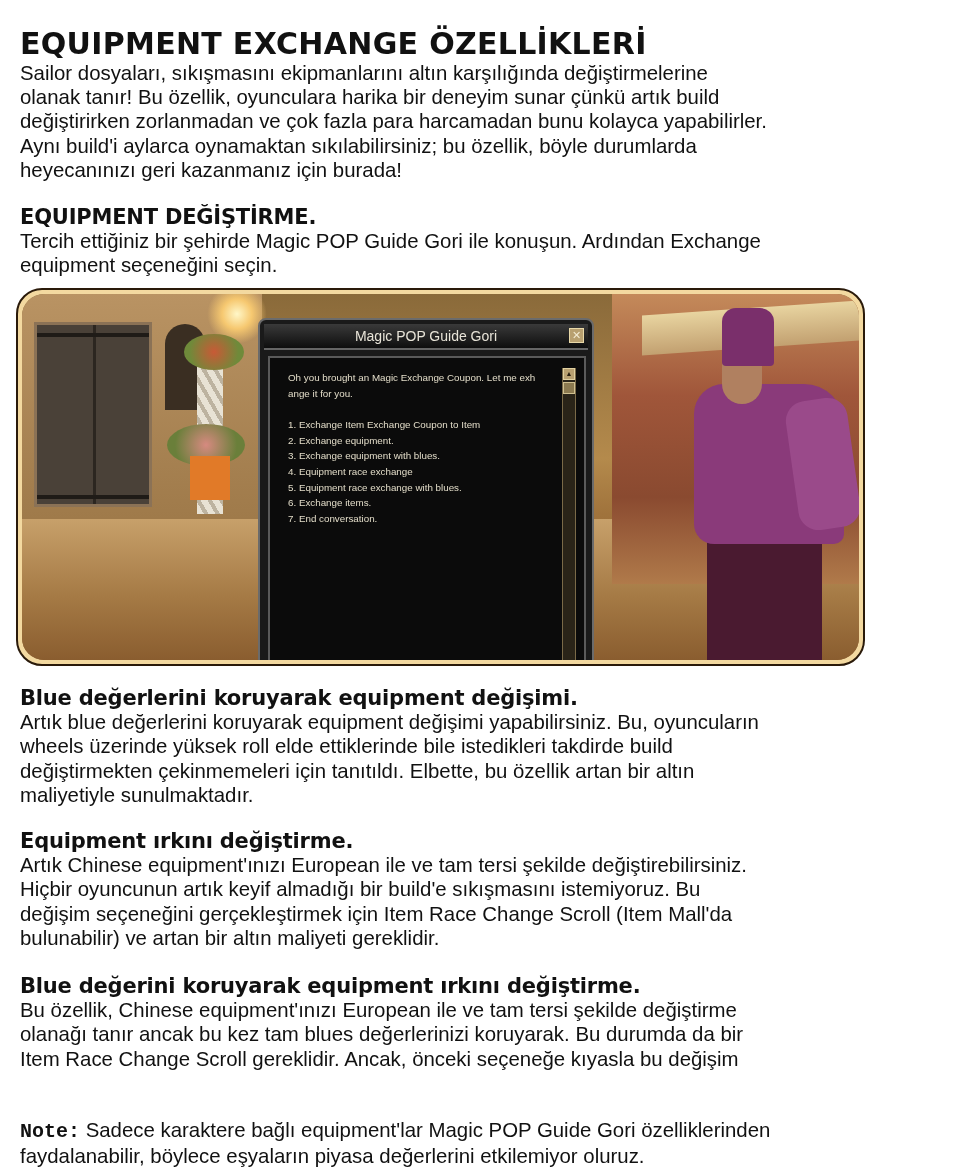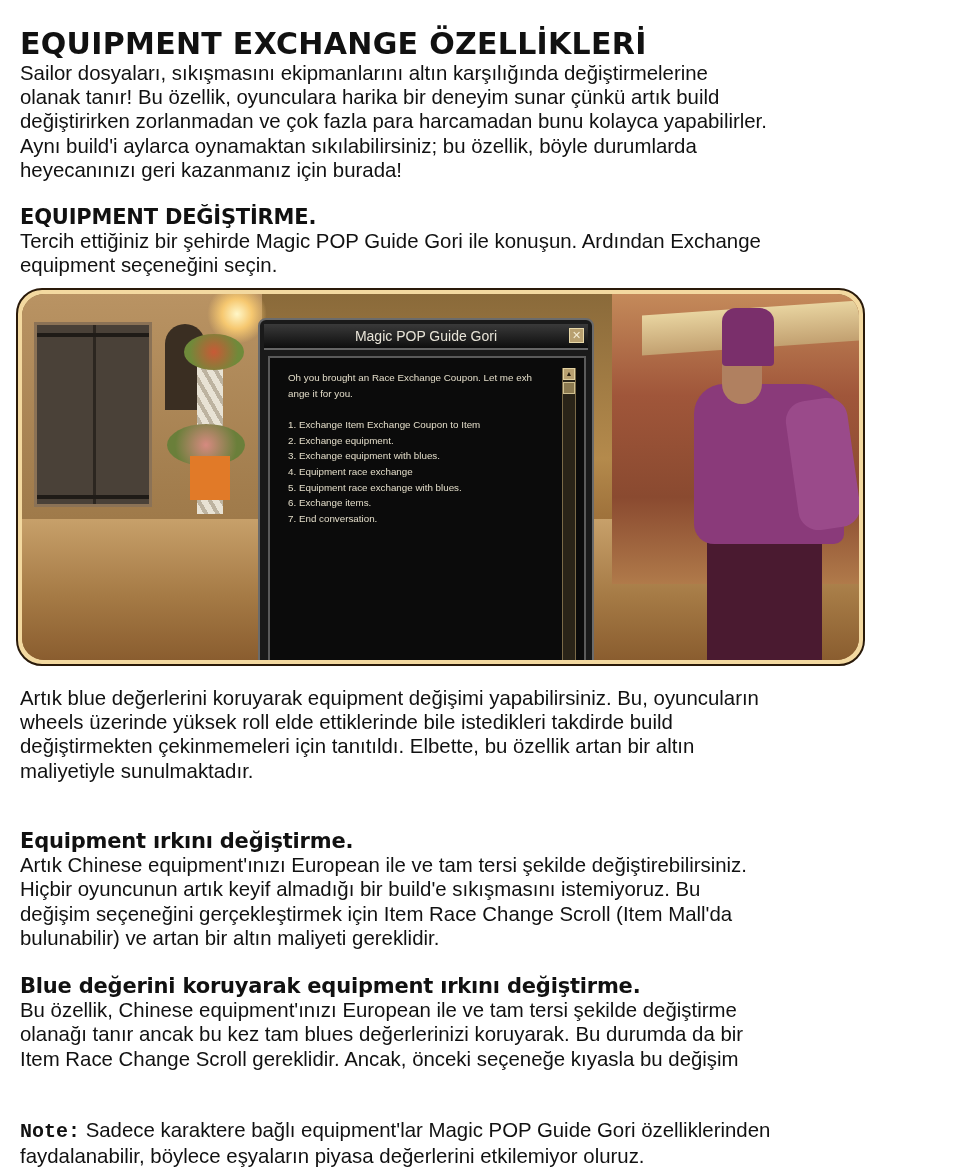--- a/index.html
+++ b/index.html
@@ -95,20 +95,21 @@
     <p>heyecanınızı geri kazanmanız için burada!</p>
   </div>
 
   <div class="para sec1">
     <p class="sub">EQUIPMENT DEĞİŞTİRME.</p>
     <p>Tercih ettiğiniz bir şehirde Magic POP Guide Gori ile konuşun. Ardından Exchange</p>
     <p>equipment seçeneğini seçin.</p>
   </div>
 
   <div class="para sec2">
+    <p class="sub">Blue değerlerini koruyarak equipment değişimi.</p>
     <p>Artık blue değerlerini koruyarak equipment değişimi yapabilirsiniz. Bu, oyuncuların</p>
     <p>wheels üzerinde yüksek roll elde ettiklerinde bile istedikleri takdirde build</p>
     <p>değiştirmekten çekinmemeleri için tanıtıldı. Elbette, bu özellik artan bir altın</p>
     <p>maliyetiyle sunulmaktadır.</p>
   </div>
 
   <div class="para sec3">
     <p class="sub">Equipment ırkını değiştirme.</p>
     <p>Artık Chinese equipment'ınızı European ile ve tam tersi şekilde değiştirebilirsiniz.</p>
     <p>Hiçbir oyuncunun artık keyif almadığı bir build'e sıkışmasını istemiyoruz. Bu</p>
@@ -148,21 +149,21 @@
     <div class="npc-face"></div>
     <div class="npc-hat"></div>
 
     <div class="dlg">
       <div class="dlg-title-bar">
         <span class="dlg-title">Magic POP Guide Gori</span>
         <span class="dlg-close">✕</span>
       </div>
       <div class="dlg-body">
         <div class="dlg-text">
-          <div>Oh you brought an Race Exchange Coupon. Let me exh</div>
+          <div>Oh you brought an Magic Exchange Coupon. Let me exh</div>
           <div>ange it for you.</div>
           <div class="gap"></div>
           <div>1. Exchange Item Exchange Coupon to Item</div>
           <div>2. Exchange equipment.</div>
           <div>3. Exchange equipment with blues.</div>
           <div>4. Equipment race exchange</div>
           <div>5. Equipment race exchange with blues.</div>
           <div>6. Exchange items.</div>
           <div>7. End conversation.</div>
         </div>

